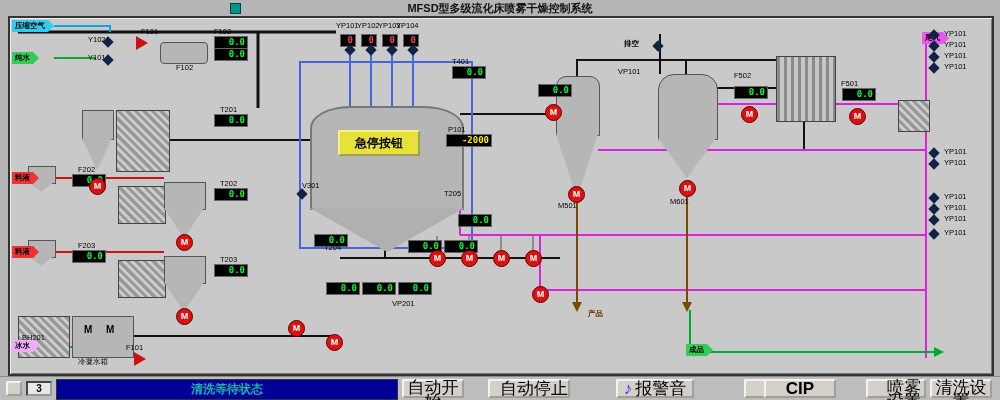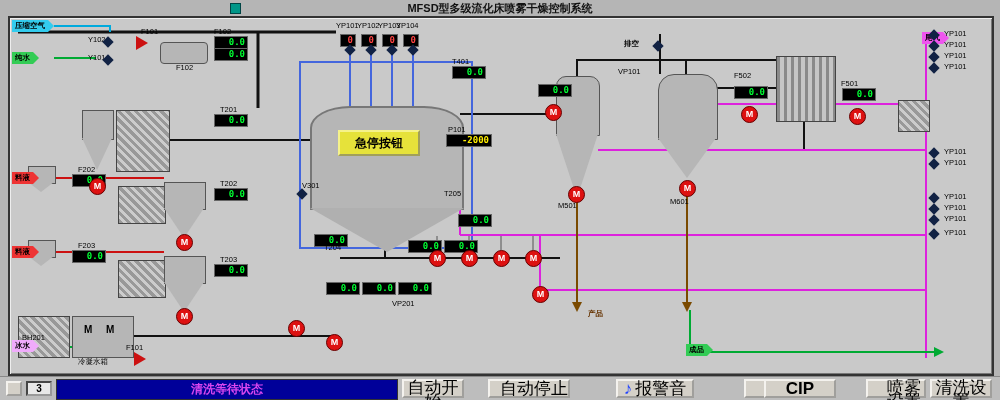--- a/index.html
+++ b/index.html
@@ -44,21 +44,21 @@
   
   #bottombar{position:absolute;left:0;top:376px;width:1000px;height:24px;background:#bdbdbd;border-top:1px solid #888;z-index:7;}
   #bottombar .btn{position:absolute;top:2px;height:19px;background:#d4d0c8;border:2px outset #f4f2ee;
                   font-family:"Liberation Sans",sans-serif;font-size:17px;color:#000;padding:0;cursor:pointer;line-height:14px;}
   #btn-spray{background:#101010;color:#fff;font-weight:bold;}
   #btn-cip{background:#00b33c;color:#003300;font-weight:bold;}
   #tinybtn{position:absolute;left:6px;top:4px;width:16px;height:15px;background:#d4d0c8;border:2px outset #f4f2ee;box-sizing:border-box;cursor:pointer;}
   #counter{position:absolute;left:26px;top:4px;width:26px;height:15px;background:#e8e8e8;border:2px inset #999;box-sizing:border-box;
            font-size:10px;font-weight:bold;text-align:center;line-height:12px;}
   #statusbar{position:absolute;left:56px;top:2px;width:340px;height:19px;background:#000099;border:1px solid #333;
-             color:#d946ef;font-weight:bold;font-size:12px;text-align:center;line-height:19px;}
+             color:#14b8a6;font-weight:bold;font-size:12px;text-align:center;line-height:19px;}
   .spk{color:#2244ff;font-weight:bold;margin-right:3px;}
 </style>
 </head>
 <body>
 
 <div id="screen">
 
   <div id="titlebar">
     <div class="marker"></div>
     <div class="title">MFSD型多级流化床喷雾干燥控制系统</div>

